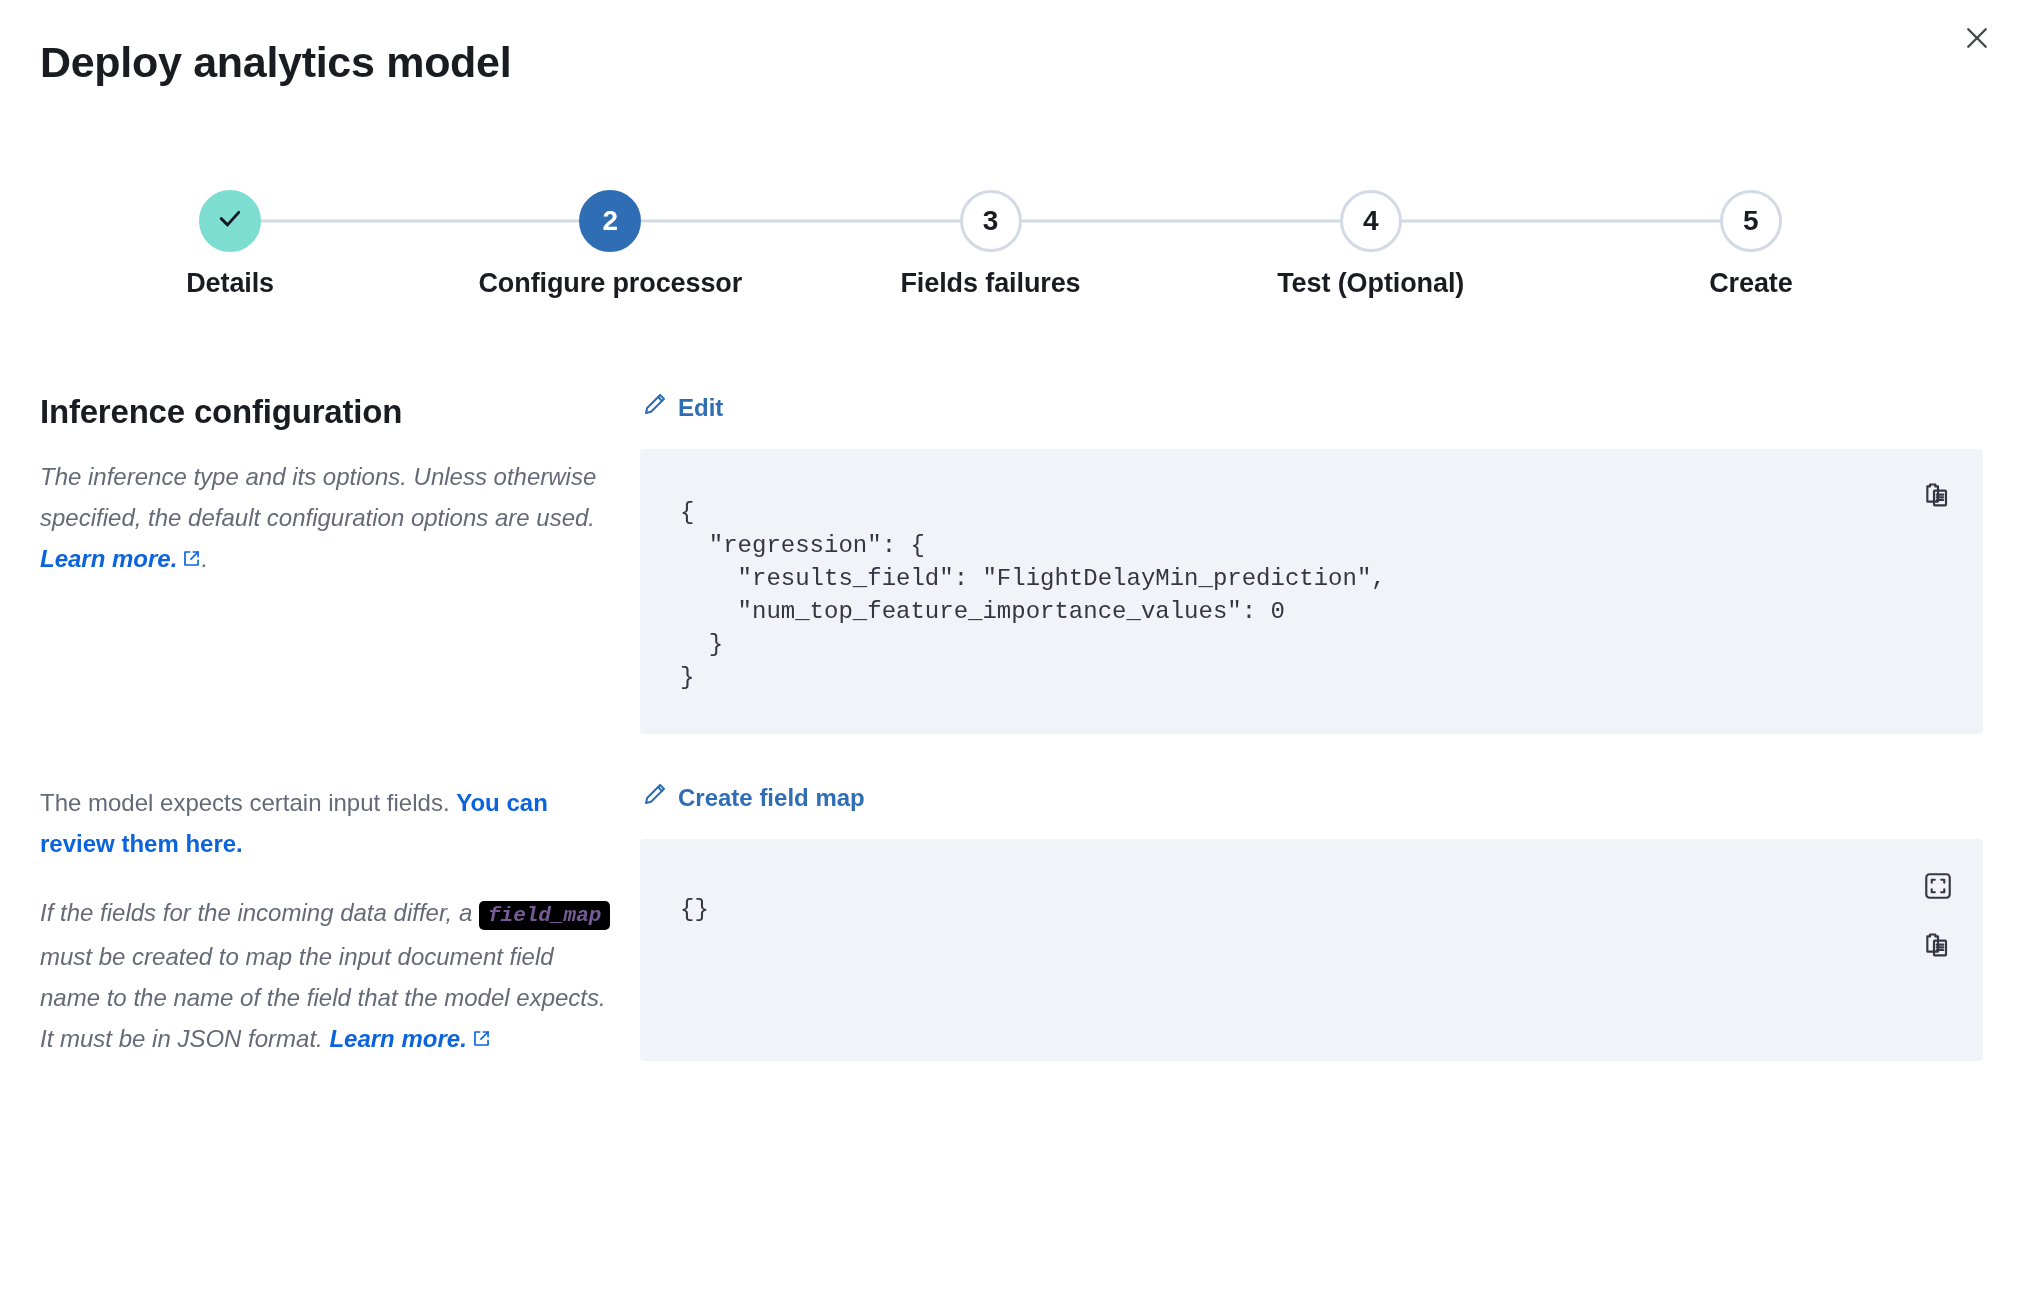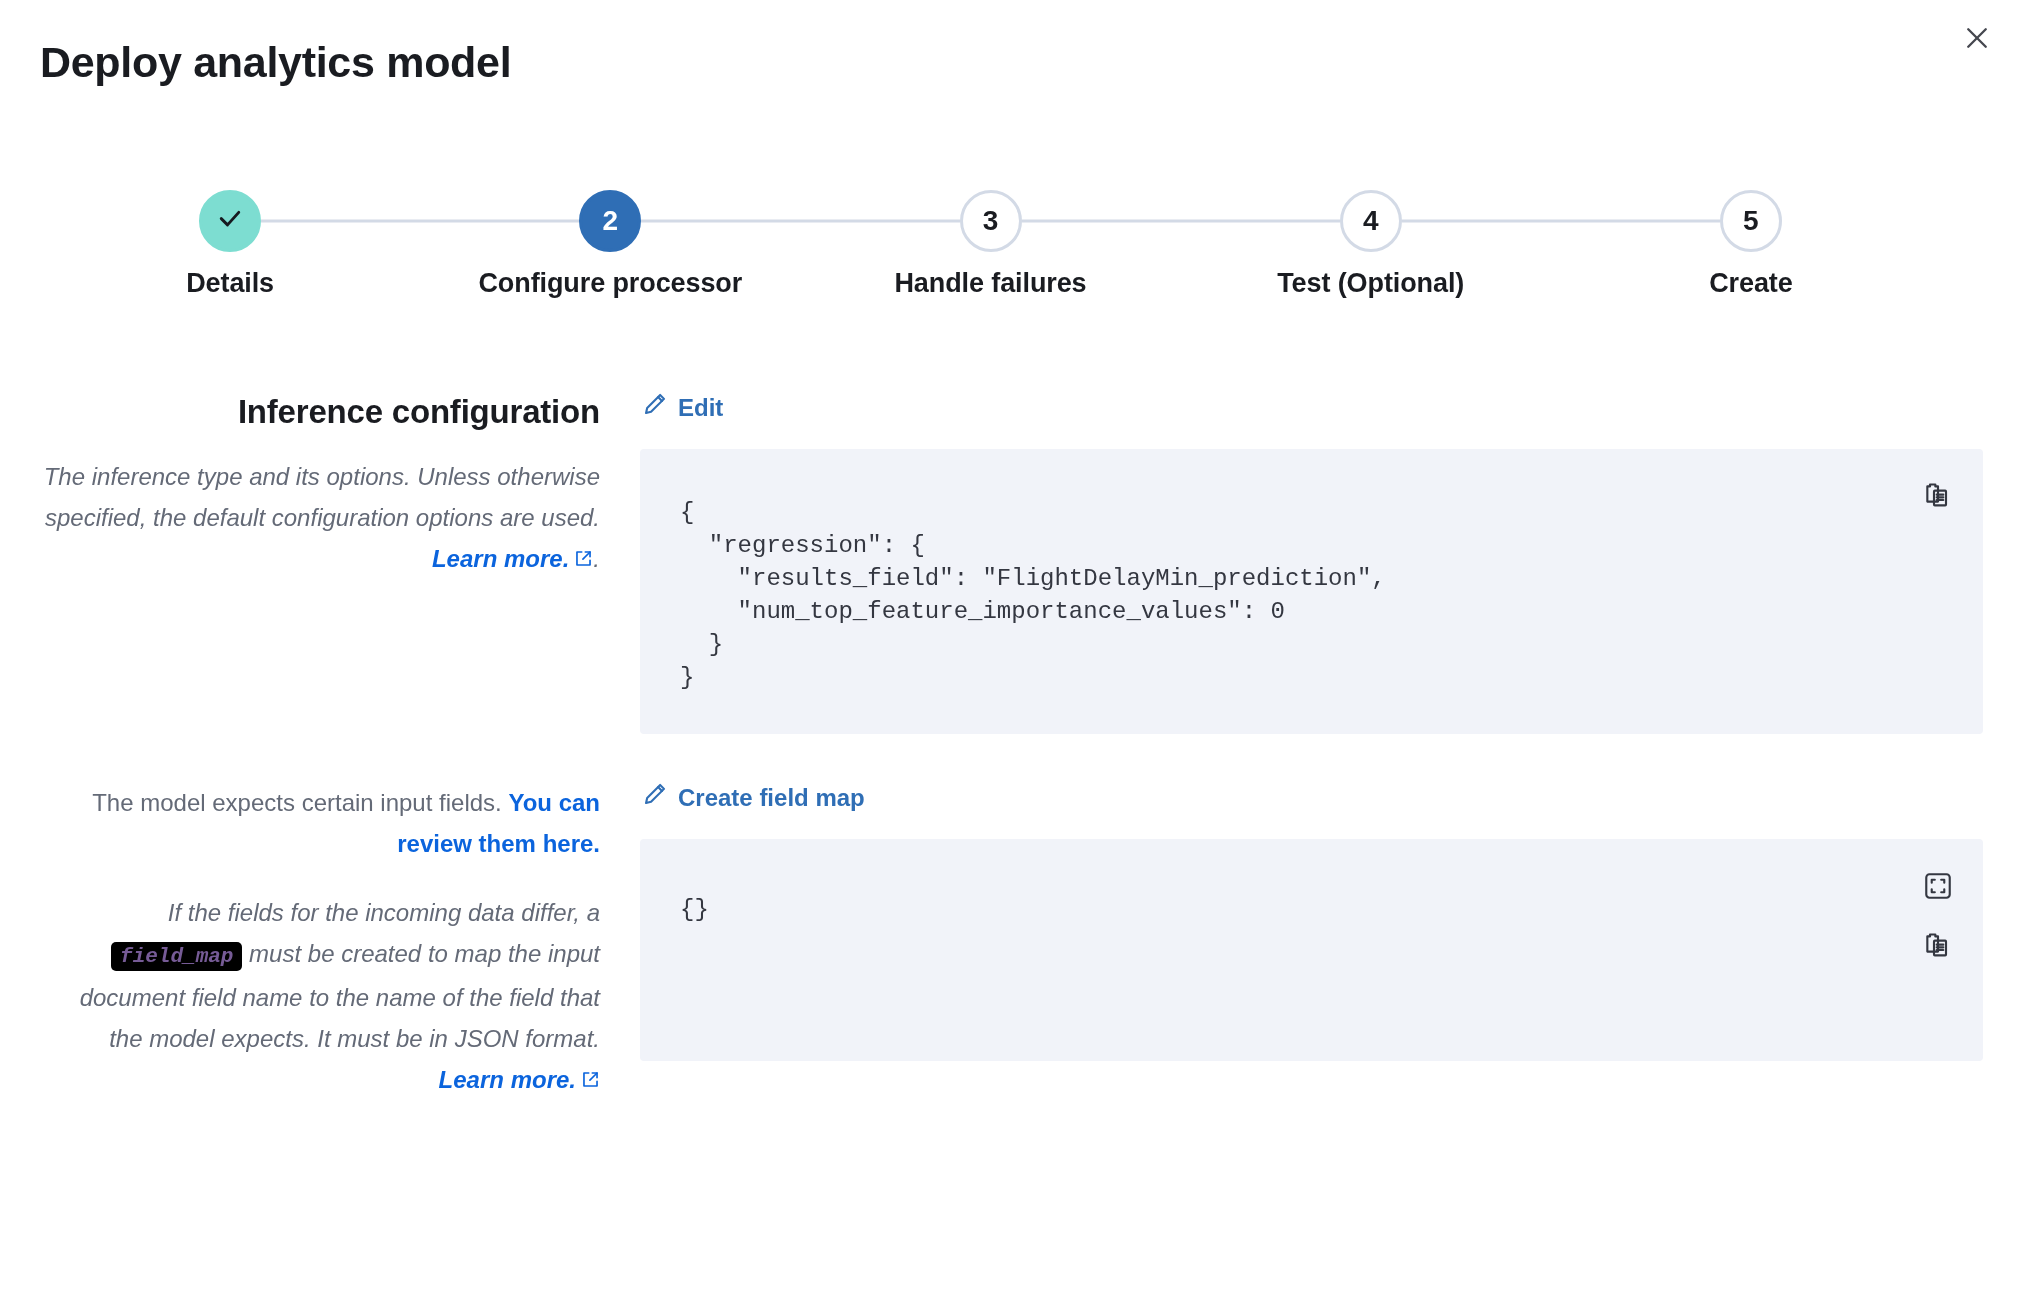--- a/index.html
+++ b/index.html
@@ -130,22 +130,21 @@
     right: 34px;
     display: flex;
     align-items: flex-start;
   }
   #sec-inference { top: 392px; }
   #sec-fields    { top: 782px; }
 
   .col-left {
     width: 600px;
     flex: 0 0 600px;
-    padding-right: 40px;
-    text-align: right;
+    padding-right: 20px;
   }
   .col-right {
     flex: 1 1 auto;
     min-width: 0;
   }
 
   .section-title {
     margin: 0 0 24px 0;
     font-size: 33px;
     line-height: 1.2;
@@ -305,21 +304,21 @@
     </div>
     <div class="step-label">Configure processor</div>
   </div>
 
   <div class="step">
     <div class="circle-row">
       <span class="connector-left"></span>
       <span class="connector-right"></span>
       <span class="circle">3</span>
     </div>
-    <div class="step-label">Handle failures</div>
+    <div class="step-label">Fields failures</div>
   </div>
 
   <div class="step">
     <div class="circle-row">
       <span class="connector-left"></span>
       <span class="connector-right"></span>
       <span class="circle">4</span>
     </div>
     <div class="step-label">Test (Optional)</div>
   </div>

